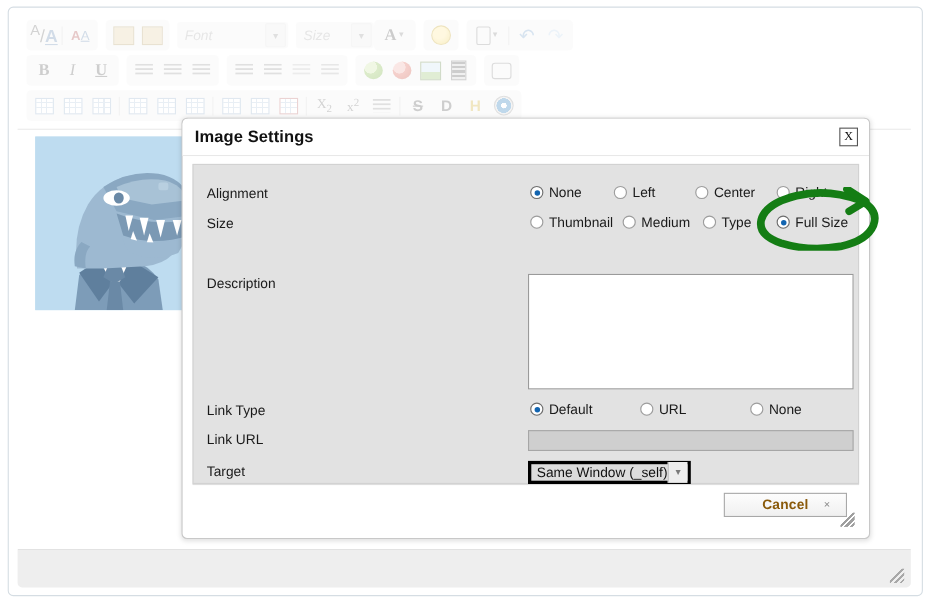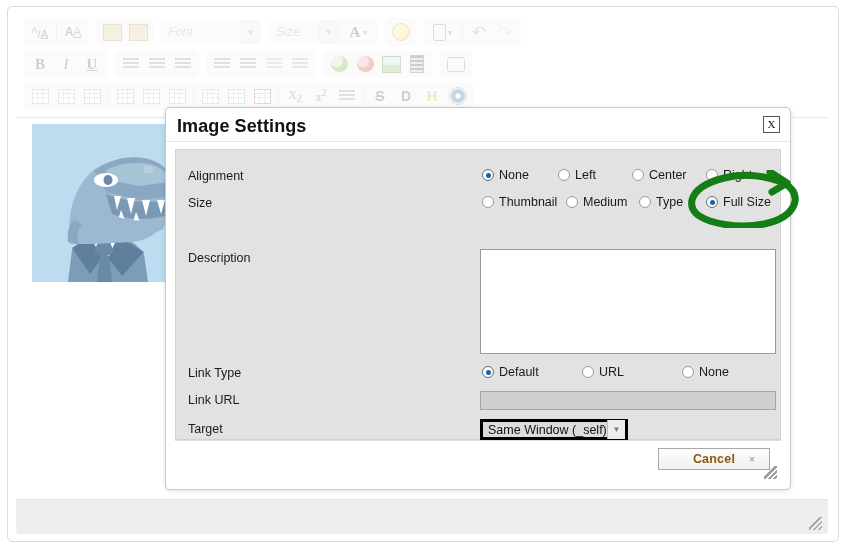--- a/index.html
+++ b/index.html
@@ -226,21 +226,21 @@
     position: relative;
     height: 33px;
     border-bottom: 1px solid #e6e6e6;
     background: #ffffff;
     border-radius: 5px 5px 0 0;
   }
   .dlg-title {
     position: absolute;
     left: 11px;
     top: 8px;
-    font-size: 18px;
+    font-size: 15px;
     font-weight: bold;
     color: #111111;
     letter-spacing: 0.1px;
   }
   .dlg-close {
     position: absolute;
     right: 10px;
     top: 8px;
     width: 15px;
     height: 15px;
@@ -409,21 +409,21 @@
 
 <div id="screen">
 
   <div class="editor-frame">
 
     <div class="toolbar">
 
       <div class="tb-row">
         <div class="tb-group">
           <div class="tb-btn">
-            <span style="font-size:11px;"><sup>A</sup>/<u style="color:#6d8fb5;"><b>A</b></u></span>
+            <span style="font-size:16px;"><sup>A</sup>/<u style="color:#6d8fb5;"><b>A</b></u></span>
           </div>
           <div class="tb-sep"></div>
           <div class="tb-btn">
             <span style="font-size:12px;color:#b05050;"><b>A</b><u style="color:#6d8fb5;">A</u></span>
           </div>
         </div>
         <div class="tb-group">
           <div class="tb-btn">
               <span class="ic-pic" style="background:linear-gradient(to bottom,#e6d3a8 0 100%);border-color:#b9a36e;"></span>
             </div>

